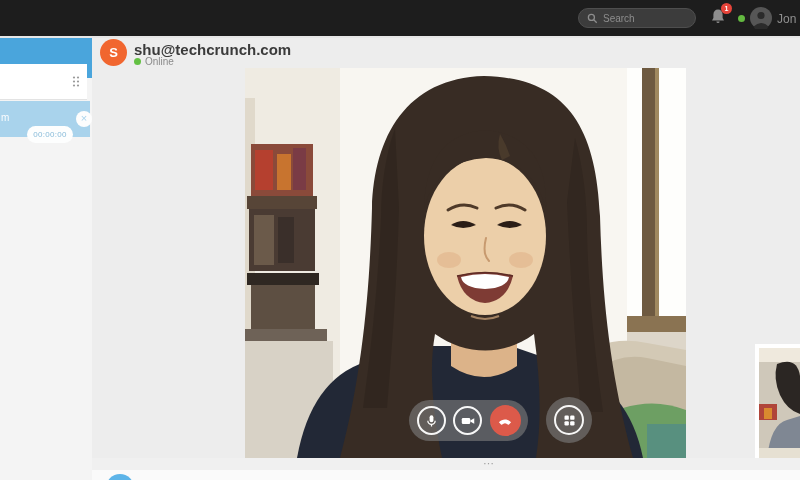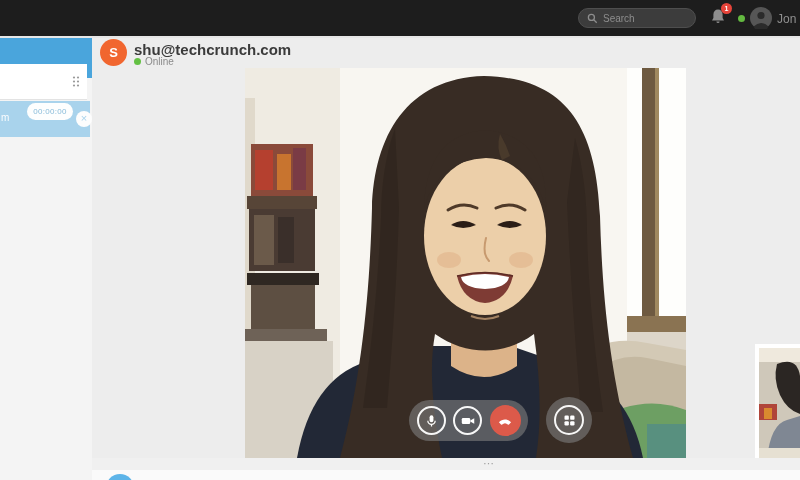--- a/index.html
+++ b/index.html
@@ -28,21 +28,21 @@
 
   
   .sidebar { position:absolute; left:0; top:38px; width:92px; height:442px; background:#f4f4f4; }
   .sb-blue-header { position:absolute; left:0; top:0; width:92px; height:26px; background:#4aa5dc; }
   .sb-edge { position:absolute; left:87px; top:0; width:5px; height:40px; background:#4aa5dc; }
   .sb-search-row { position:absolute; left:0; top:26px; width:87px; height:36px;
                    background:#ffffff; border-bottom:1px solid #e3e3e3; }
   .dialpad { position:absolute; left:72px; top:11px; }
   .call-row { position:absolute; left:0; top:63px; width:90px; height:36px; background:#a9d3ec; }
   .call-name { position:absolute; left:1px; top:11px; color:#fbfdfe; font-size:10px; }
-  .timer-pill { position:absolute; left:27px; top:2px; width:46px; height:17px;
+  .timer-pill { position:absolute; left:27px; top:25px; width:46px; height:17px;
                 background:#fdfefe; border-radius:9px; color:#88bbd9; font-size:8px;
                 line-height:17px; text-align:center; letter-spacing:0.3px; }
   .call-close { position:absolute; left:76px; top:10px; width:16px; height:16px;
                 background:#fdfdfd; border-radius:50%; color:#a9d3ec; font-size:11px;
                 line-height:15px; text-align:center; }
 
   
   .conv-avatar { position:absolute; left:100px; top:39px; width:27px; height:27px;
                  border-radius:50%; background:#f1662f; color:#fff; font-size:13px;
                  font-weight:bold; text-align:center; line-height:27px; }

